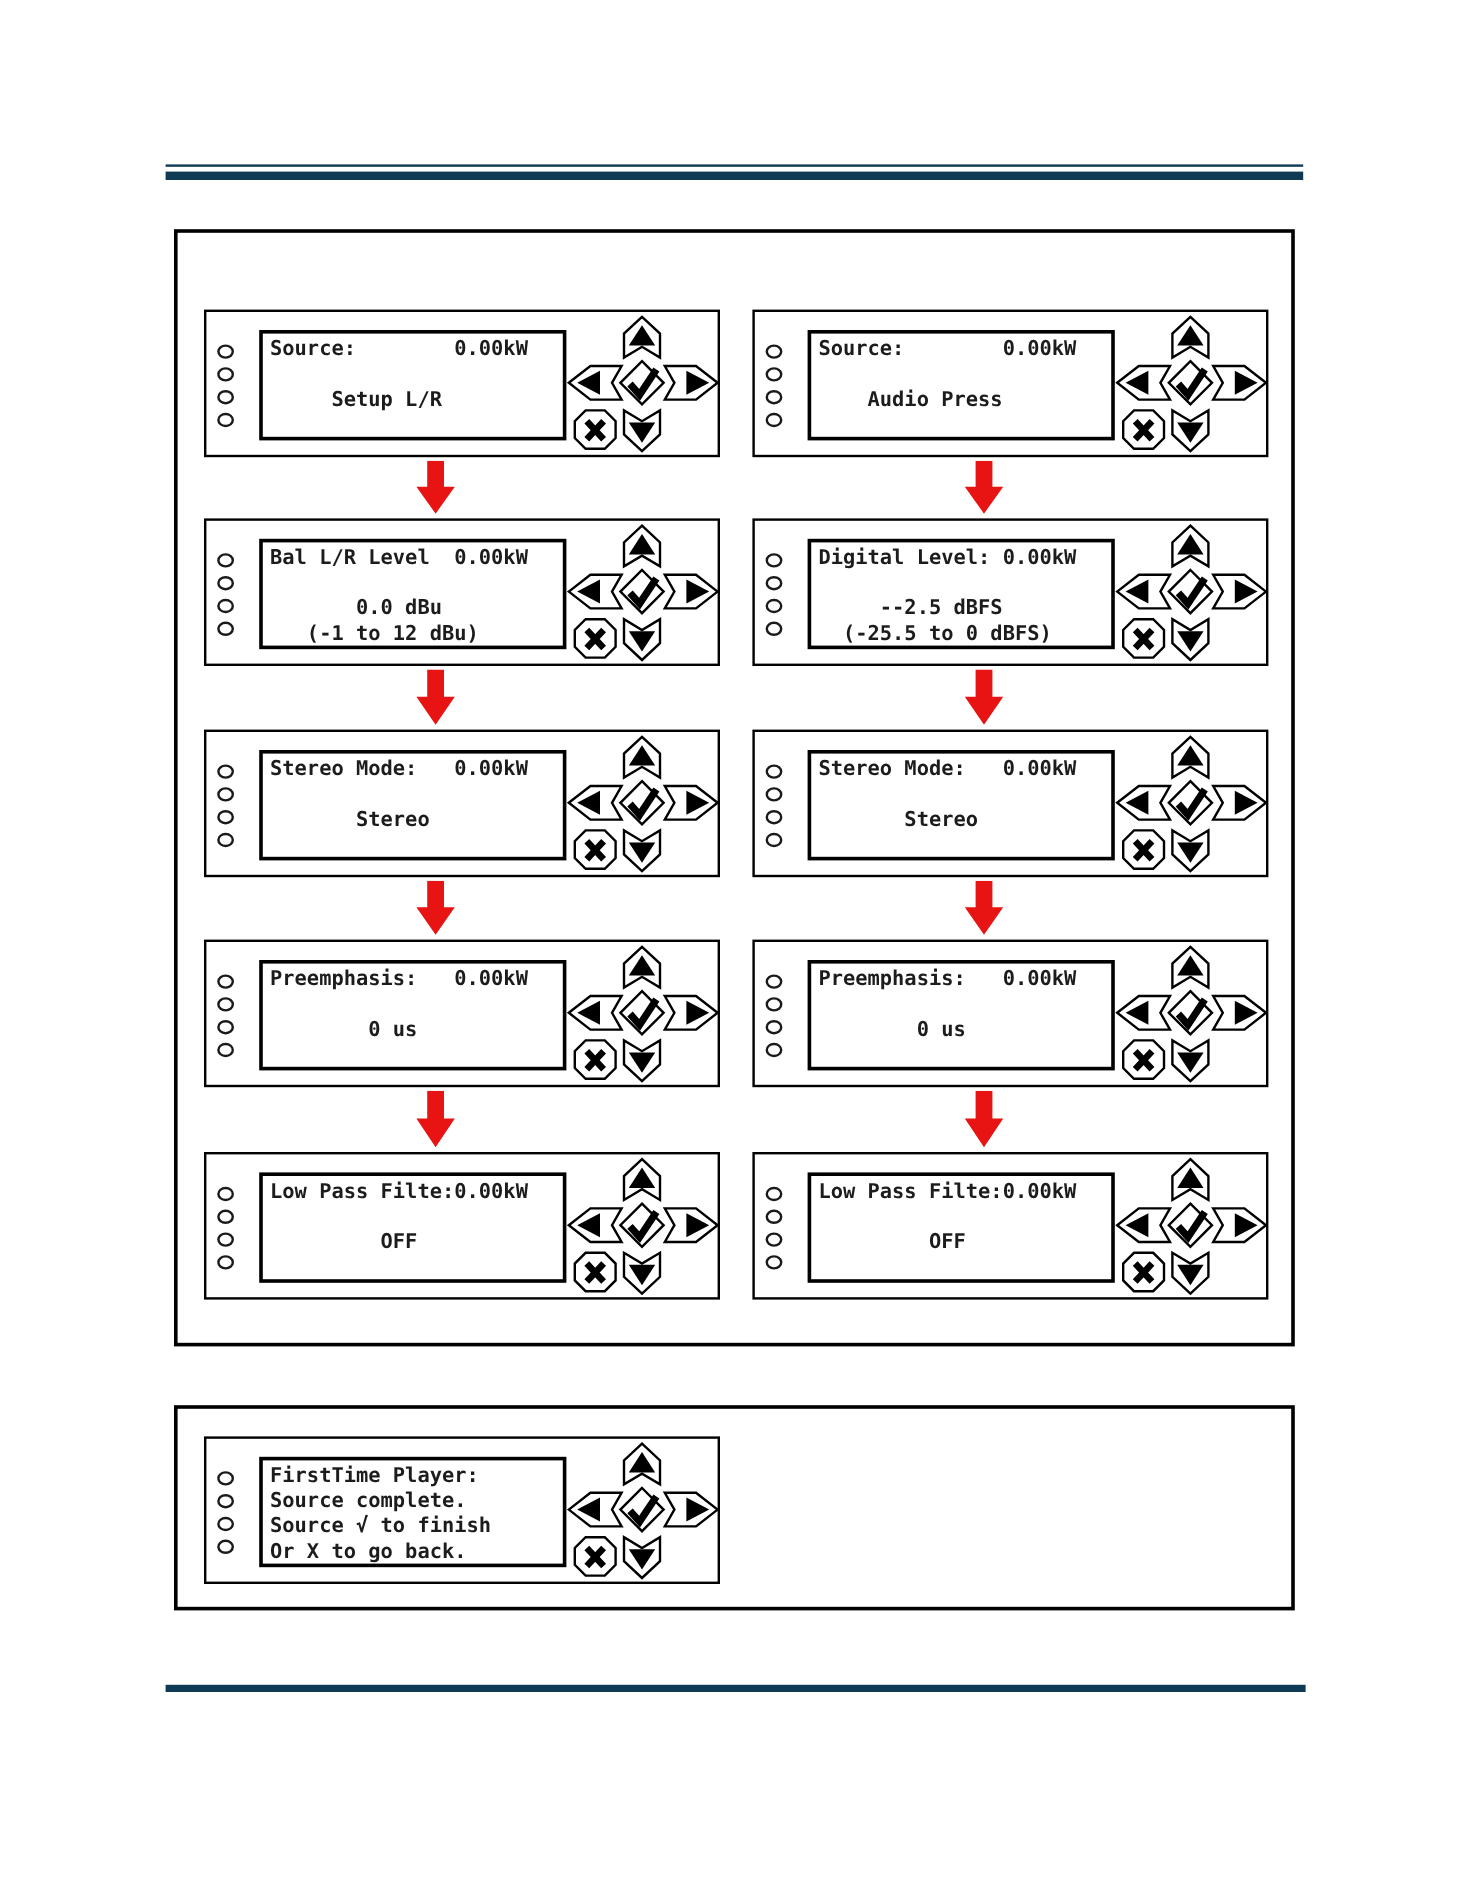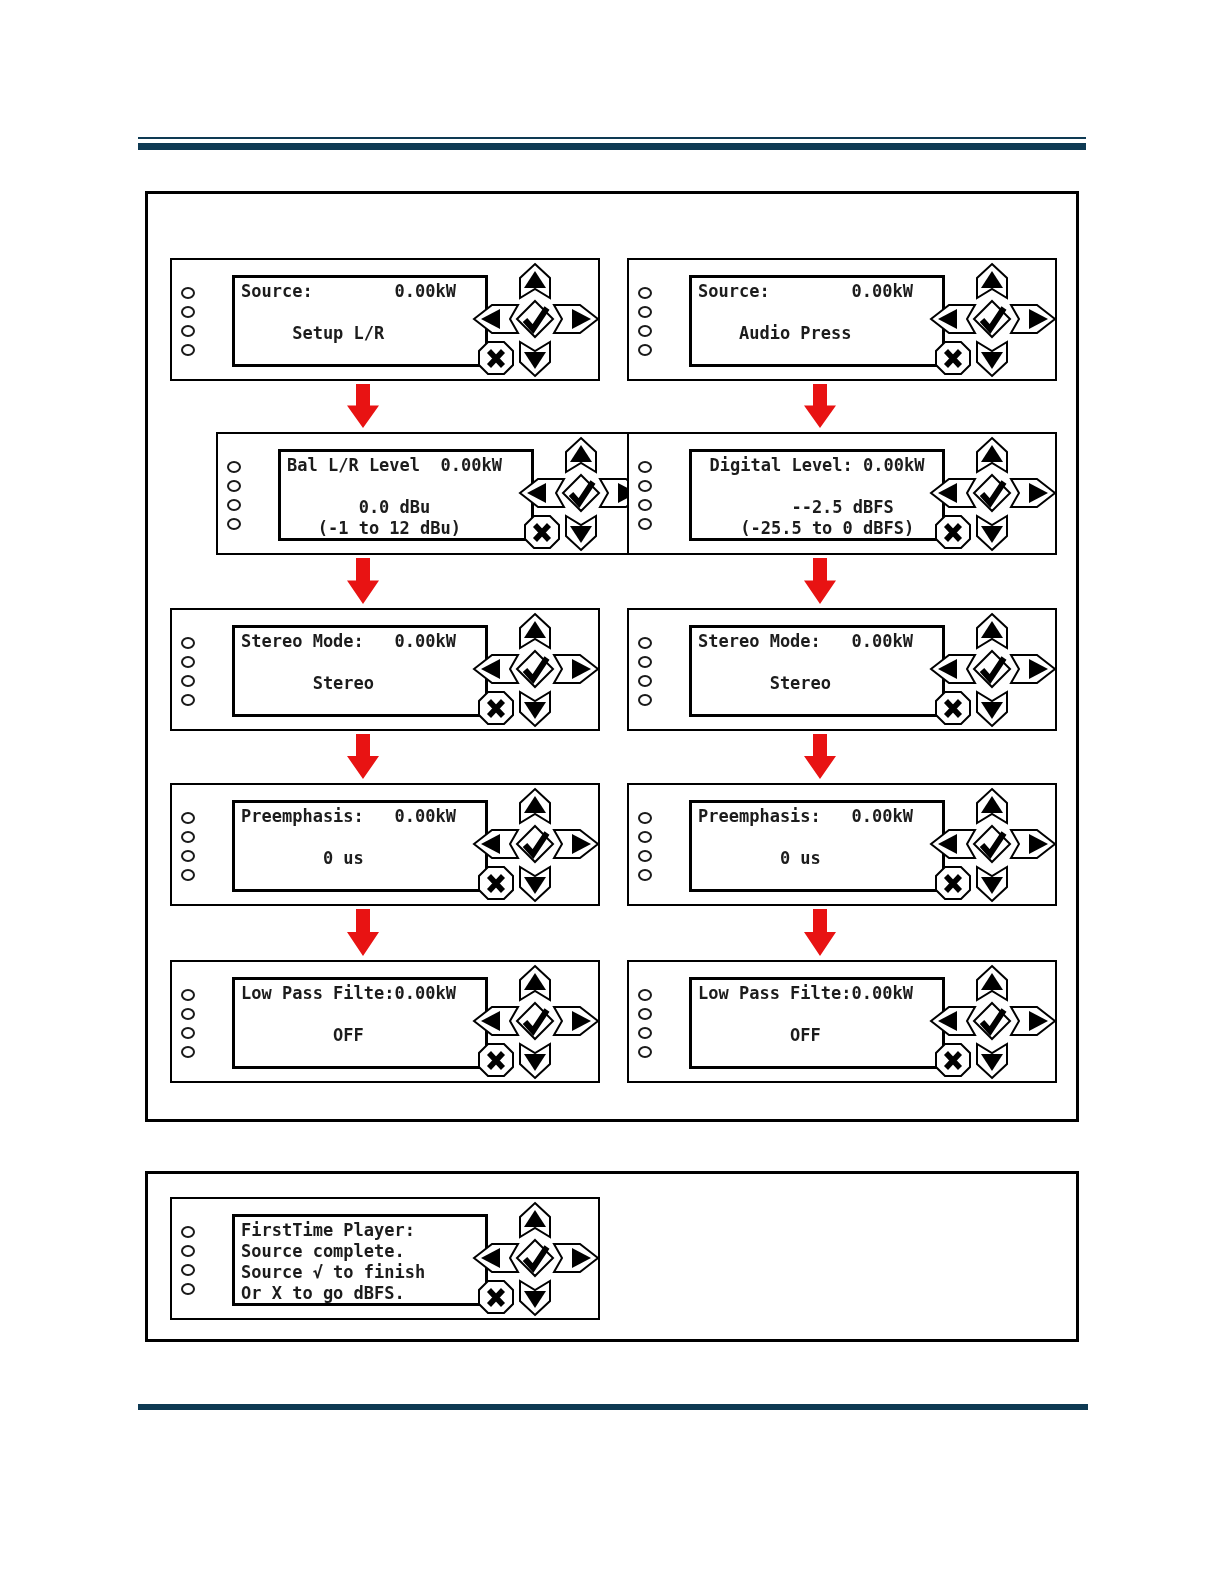--- a/index.html
+++ b/index.html
@@ -27,21 +27,21 @@
   .leds{
     position:absolute;left:9px;top:27px;
     display:flex;flex-direction:column;gap:7px;
   }
   .led{
     width:14px;height:12px;
     border:2px solid #1a1a1a;border-radius:50%;
     background:#fff;box-sizing:border-box;
   }
   .lcd{
-    position:absolute;left:60px;top:15px;
+    position:absolute;left:44px;top:15px;
     width:256px;height:92px;
     border:3px solid #000;
     box-sizing:border-box;
     background:#fff;
     padding:3px 6px;
   }
   .lcd-line{
     white-space:pre;
     font:700 17px/21px "DejaVu Sans Mono","Liberation Mono",monospace;
     color:#1c1c1c;
@@ -137,21 +137,21 @@
       <g>
         <polygon class="btn" points="67,43 85,61 67,79 49,61"></polygon>
         <path class="stroke-glyph" d="M57,62 L65,71 L79,50" stroke-width="6"></path>
       </g>
       <g>
         <polygon class="btn" points="20,84 36,84 45,93 45,107 36,116 20,116 11,107 11,93"></polygon>
         <path class="stroke-glyph" d="M21,93 L35,108 M35,93 L21,108" stroke-width="5.5"></path>
       </g>
     </svg>
   </div>
-    <div class="panel" style="left: 170px; top: 432px; margin-left: 46px;">
+    <div class="panel" style="left: 170px; top: 432px;">
     <div class="leds">
       <span class="led"></span>
       <span class="led"></span>
       <span class="led"></span>
       <span class="led"></span>
     </div>
     <div class="lcd">
       <div class="lcd-line">Bal L/R Level  0.00kW</div>
       <div class="lcd-line"></div>
       <div class="lcd-line">       0.0 dBu</div>
@@ -177,21 +177,21 @@
       <g>
         <polygon class="btn" points="67,43 85,61 67,79 49,61"></polygon>
         <path class="stroke-glyph" d="M57,62 L65,71 L79,50" stroke-width="6"></path>
       </g>
       <g>
         <polygon class="btn" points="20,84 36,84 45,93 45,107 36,116 20,116 11,107 11,93"></polygon>
         <path class="stroke-glyph" d="M21,93 L35,108 M35,93 L21,108" stroke-width="5.5"></path>
       </g>
     </svg>
   </div>
-    <div class="panel" style="left: 627px; top: 432px; text-align: center;">
+    <div class="panel" style="left: 627px; top: 432px;">
     <div class="leds">
       <span class="led"></span>
       <span class="led"></span>
       <span class="led"></span>
       <span class="led"></span>
     </div>
     <div class="lcd">
       <div class="lcd-line">Digital Level: 0.00kW</div>
       <div class="lcd-line"></div>
       <div class="lcd-line">     --2.5 dBFS</div>
@@ -468,21 +468,21 @@
     <div class="leds">
       <span class="led"></span>
       <span class="led"></span>
       <span class="led"></span>
       <span class="led"></span>
     </div>
     <div class="lcd">
       <div class="lcd-line">FirstTime Player:</div>
       <div class="lcd-line">Source complete.</div>
       <div class="lcd-line">Source √ to finish</div>
-      <div class="lcd-line">Or X to go dBFS.</div>
+      <div class="lcd-line">Or X to go back.</div>
     </div>
     <svg class="nav" viewBox="0 0 136 122">
       <g>
         <polygon class="btn" points="67,6 82,20 82,40 67,31 52,40 52,20"></polygon>
         <polygon class="glyph" points="67,13 78,30 56,30"></polygon>
       </g>
       <g>
         <polygon class="btn" points="67,118 82,104 82,84 67,93 52,84 52,104"></polygon>
         <polygon class="glyph" points="67,111 78,94 56,94"></polygon>
       </g>

